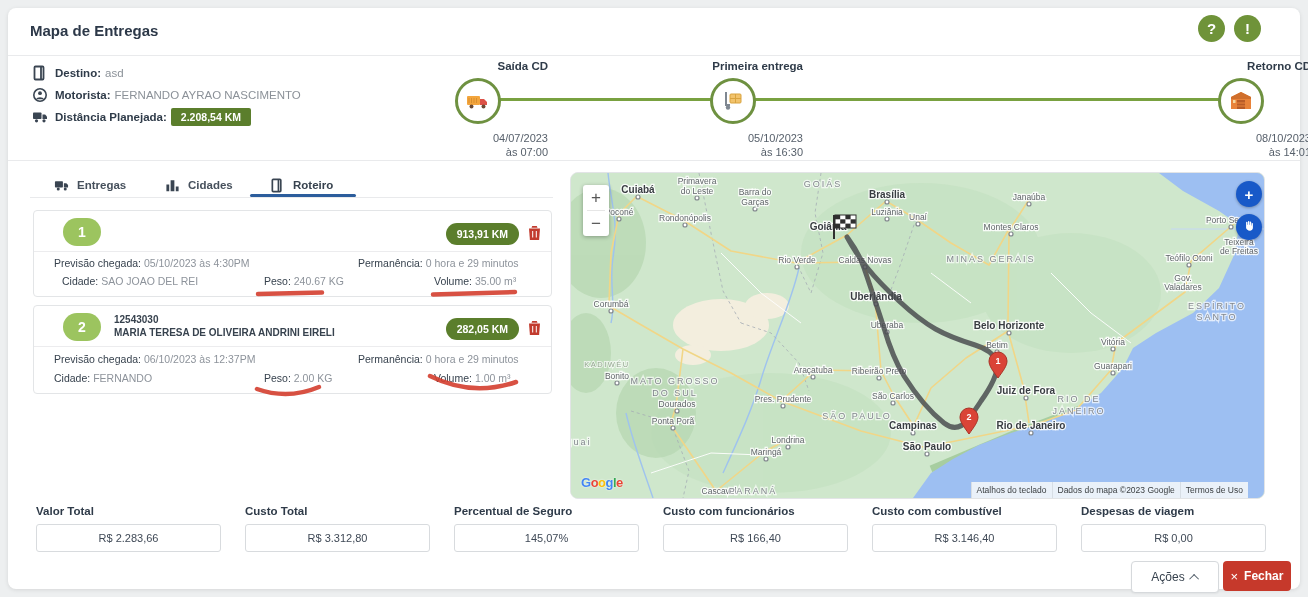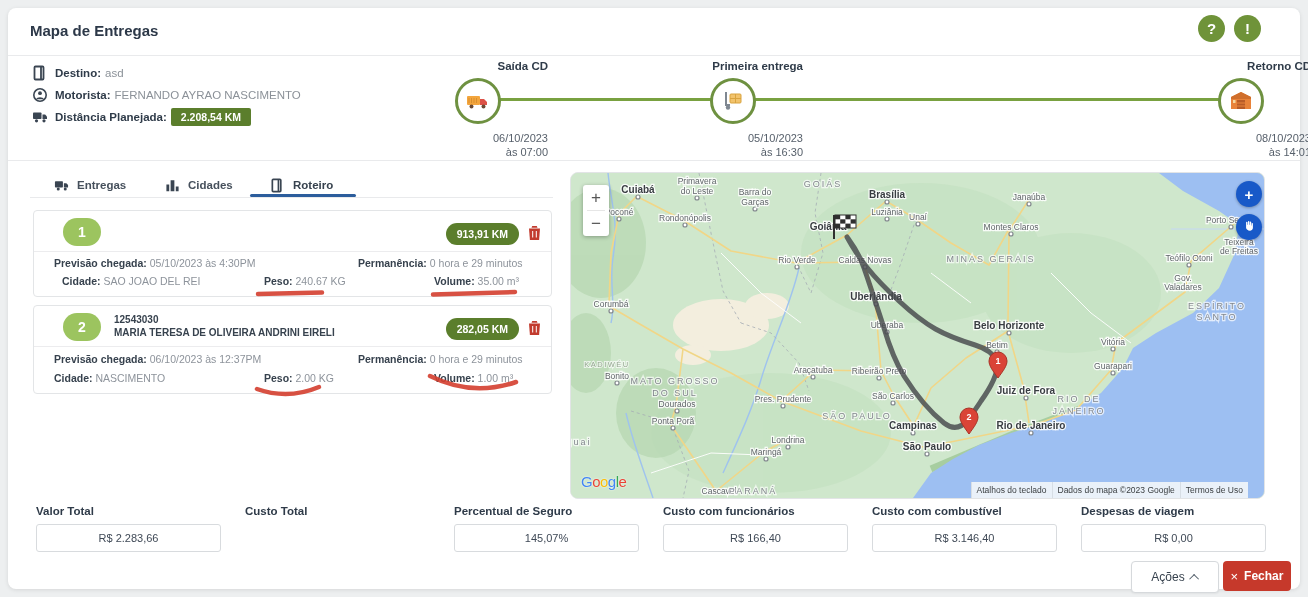--- a/index.html
+++ b/index.html
@@ -30,31 +30,31 @@
   .tab-underline{left:242px;top:186px;width:106px;height:3px;background:#2c5d9c;border-radius:2px}
   .tab-divider{left:22px;top:189px;width:523px;height:1px;background:#e9eaec}
   
   .card{left:25px;width:517px;background:#fff;border:1px solid #e3e5e7;border-radius:4px}
   .num-pill{left:29px;top:7px;width:38px;height:28px;border-radius:15px;background:#9cc45f;color:#fff;font-weight:bold;font-size:14px;display:flex;align-items:center;justify-content:center}
   .card-id{left:80px;top:7px;font-size:10px;font-weight:bold;color:#37424e;line-height:13px}
   .km-pill{top:12px;right:32px;background:#5b7e2c;color:#fff;font-weight:bold;font-size:10.5px;border-radius:13px;padding:5px 11px}
   .trash{top:14px;right:10px;width:13px;height:16px;cursor:pointer}
   .card-divider{left:0;top:40px;width:100%;height:1px;background:#ececee}
   .cl{font-size:10.5px;color:#8d939b;white-space:nowrap}
-  .cl b{color:#37424e;font-weight:bold}
+  .cl b{color:#37424e;font-weight:normal}
   
   .annot{left:0;top:0;width:560px;height:420px;pointer-events:none;z-index:6}
   
   .map{left:562px;top:164px;width:693px;height:325px;border:1px solid #e2e4e6;border-radius:8px;overflow:hidden;background:#cfe7cc;cursor:grab}
   .map svg.terrain{position:absolute;left:0;top:0}
   .zoomctl{left:12px;top:12px;width:26px;background:#fff;border-radius:3px;box-shadow:0 1px 4px rgba(0,0,0,.3);z-index:4}
   .zoomctl .zc{height:25px;display:flex;align-items:center;justify-content:center;font-size:17px;color:#565656;cursor:pointer}
   .zoomctl .zdiv{height:1px;background:#e6e6e6;margin:0 4px}
   .fab{width:26px;height:26px;border-radius:50%;background:#1859c8;color:#fff;display:flex;align-items:center;justify-content:center;right:2px;z-index:4;cursor:pointer;box-shadow:0 1px 3px rgba(0,0,0,.3);font-size:15px;font-weight:bold}
-  .glogo{left:10px;bottom:8px;font-size:15px;font-weight:normal;letter-spacing:-.5px;z-index:4;text-shadow:0 0 2px #fff;cursor:pointer}
+  .glogo{left:10px;bottom:8px;font-size:13px;font-weight:bold;letter-spacing:-.5px;z-index:4;text-shadow:0 0 2px #fff;cursor:pointer}
   .attrib{right:16px;bottom:0;display:flex;z-index:4;font-size:8.5px;color:#3c4043}
   .attrib span{background:rgba(248,249,250,.85);padding:3px 5px;border-left:1px solid rgba(0,0,0,.08);cursor:pointer;white-space:nowrap}
   
   text{font-family:"Liberation Sans",sans-serif;text-anchor:middle}
   .ml-c{font-size:8.5px;fill:#5f6468;paint-order:stroke;stroke:rgba(255,255,255,.85);stroke-width:2.5px}
   .ml-C{font-size:10px;font-weight:bold;fill:#393d42;paint-order:stroke;stroke:rgba(255,255,255,.85);stroke-width:2.5px}
   .ml-s{font-size:9px;fill:#82878d;letter-spacing:2px;paint-order:stroke;stroke:rgba(255,255,255,.7);stroke-width:2.5px}
   .ml-a{font-size:7.5px;fill:#94a690;letter-spacing:1.5px;paint-order:stroke;stroke:rgba(255,255,255,.7);stroke-width:2px}
   .mdot{fill:#fff;stroke:#82878d;stroke-width:1.2}
   .pin-num{font-size:9px;font-weight:bold;fill:#fff}
@@ -117,21 +117,21 @@
     <div class="ms-title">Saída CD</div>
     <div class="ms-circle">
         <svg viewBox="0 0 24 24" width="24" height="24">
           <rect x="1" y="7" width="13" height="9" rx="1" fill="#f3a53d"></rect>
           <path d="M3 9v5M5.5 9v5M8 9v5M10.5 9v5" stroke="#d98f2e" stroke-width="1"></path>
           <path d="M14 10h4l3 3v3h-7z" fill="#dd5147"></path>
           <circle cx="5.5" cy="17.5" r="2" fill="#6b4a35"></circle>
           <circle cx="17.5" cy="17.5" r="2" fill="#6b4a35"></circle>
         </svg>
       </div>
-    <div class="ms-date">06/10/2023</div>
+    <div class="ms-date">04/07/2023</div>
     <div class="ms-time">às 07:00</div>
   </div>
   <div class="abs ms" style="left:655px">
     <div class="ms-title">Primeira entrega</div>
     <div class="ms-circle">
         <svg viewBox="0 0 24 24" width="24" height="24">
           <rect x="9" y="5" width="11" height="9" rx="1" fill="#f2c36c" stroke="#d9a33f"></rect>
           <path d="M9 9.5h11M14.5 5v9" stroke="#d9a33f" stroke-width="1"></path>
           <path d="M5 3v13h4" stroke="#7f8791" stroke-width="2" fill="none"></path>
           <circle cx="7" cy="18.5" r="2.2" fill="#7f8791"></circle>
@@ -206,21 +206,21 @@
     </div>
     <div class="abs km-pill">282,05 KM</div>
     <div class="abs trash"><svg viewBox="0 0 13 16" width="13" height="16">
           <path d="M1 3.5h11l-.9 11.5H1.9Z" fill="#c23b2e"></path>
           <path d="M4.2 1h4.6l.7 1.7H3.5Z" fill="#c23b2e"></path>
           <path d="M4.7 6v6.5M8.3 6v6.5" stroke="#fff" stroke-width="1"></path>
         </svg></div>
     <div class="abs card-divider"></div>
     <div class="abs cl" style="left:20px;top:47px"><b>Previsão chegada:</b> <span>06/10/2023 às 12:37PM</span></div>
     <div class="abs cl" style="left:324px;top:47px"><b>Permanência:</b> <span>0 hora e 29 minutos</span></div>
-    <div class="abs cl" style="left:20px;top:66px"><b>Cidade:</b> <span>NASCIMENTO</span></div>
+    <div class="abs cl" style="left:20px;top:66px"><b>Cidade:</b> <span>FERNANDO</span></div>
     <div class="abs cl" style="left:230px;top:66px"><b>Peso:</b> <span>2.00 KG</span></div>
     <div class="abs cl" style="left:400px;top:66px"><b>Volume:</b> <span>1.00 m³</span></div>
   </div>
 
   <svg class="abs annot" viewBox="0 0 560 420">
     <g stroke="#d43f2f" stroke-width="4.5" fill="none" stroke-linecap="round" opacity="0.9">
       <path d="M250 286 L314 284.5"></path>
       <path d="M425 286.5 L507 284"></path>
       <path d="M249 381 Q280 392 311 379"></path>
       <path d="M422 368 Q464 389 508 374"></path>
@@ -429,20 +429,21 @@
       <span>Termos de Uso</span>
     </div>
   </div>
 
   <div class="abs stat" style="left:28px">
     <div class="stat-label">Valor Total</div>
     <div class="stat-box">R$ 2.283,66</div>
   </div>
   <div class="abs stat" style="left:237px">
     <div class="stat-label">Custo Total</div>
+    <div class="stat-box">R$ 3.312,80</div>
   </div>
   <div class="abs stat" style="left:446px">
     <div class="stat-label">Percentual de Seguro</div>
     <div class="stat-box">145,07%</div>
   </div>
   <div class="abs stat" style="left:655px">
     <div class="stat-label">Custo com funcionários</div>
     <div class="stat-box">R$ 166,40</div>
   </div>
   <div class="abs stat" style="left:864px">

